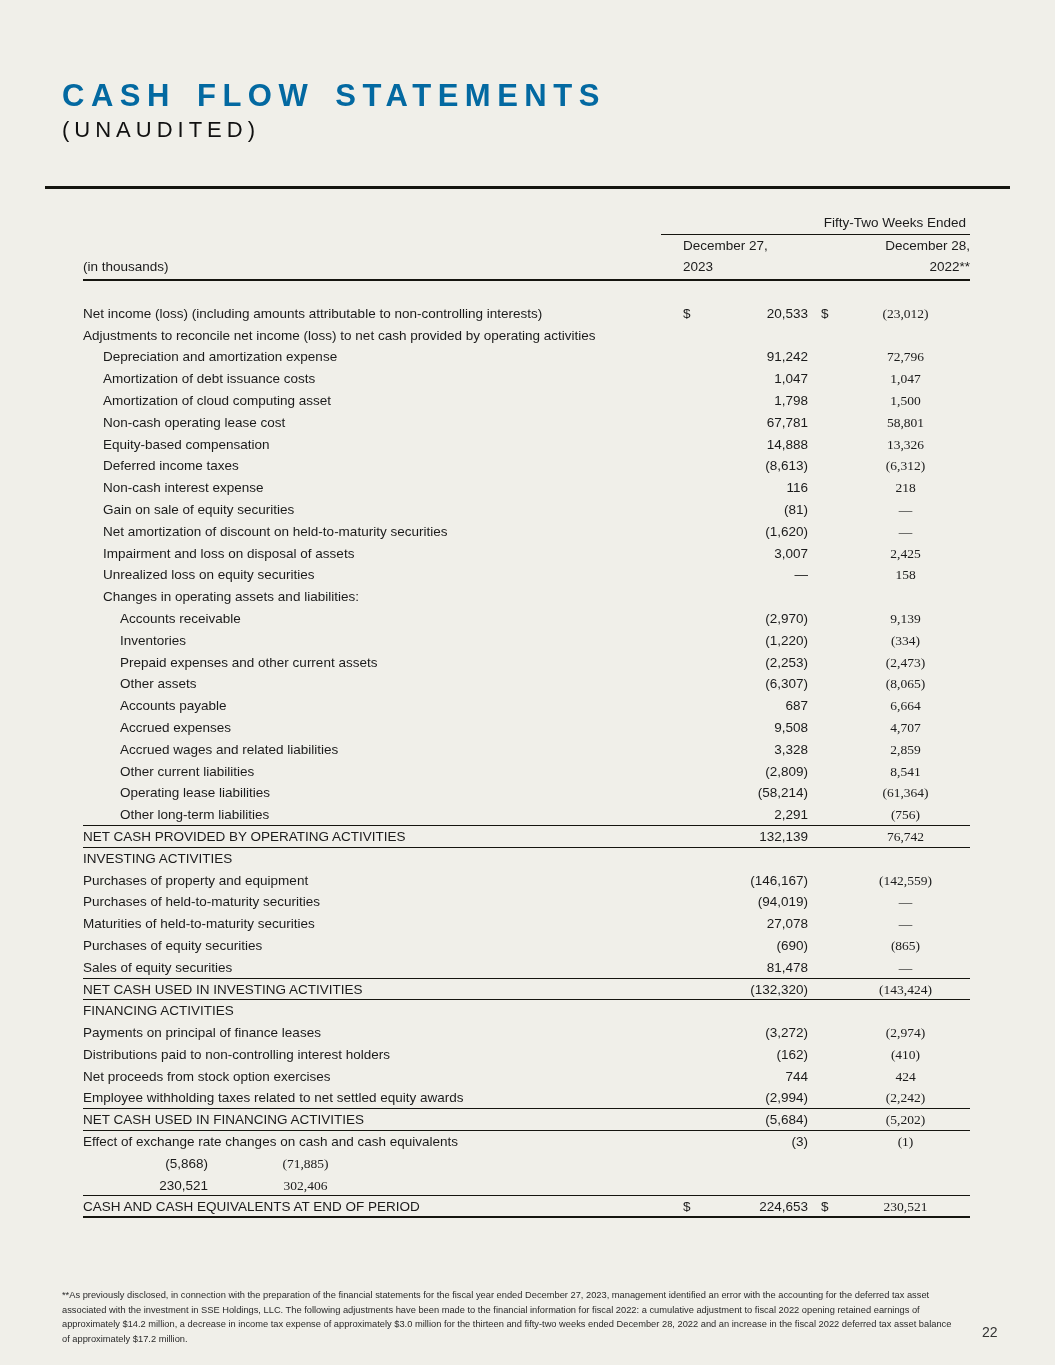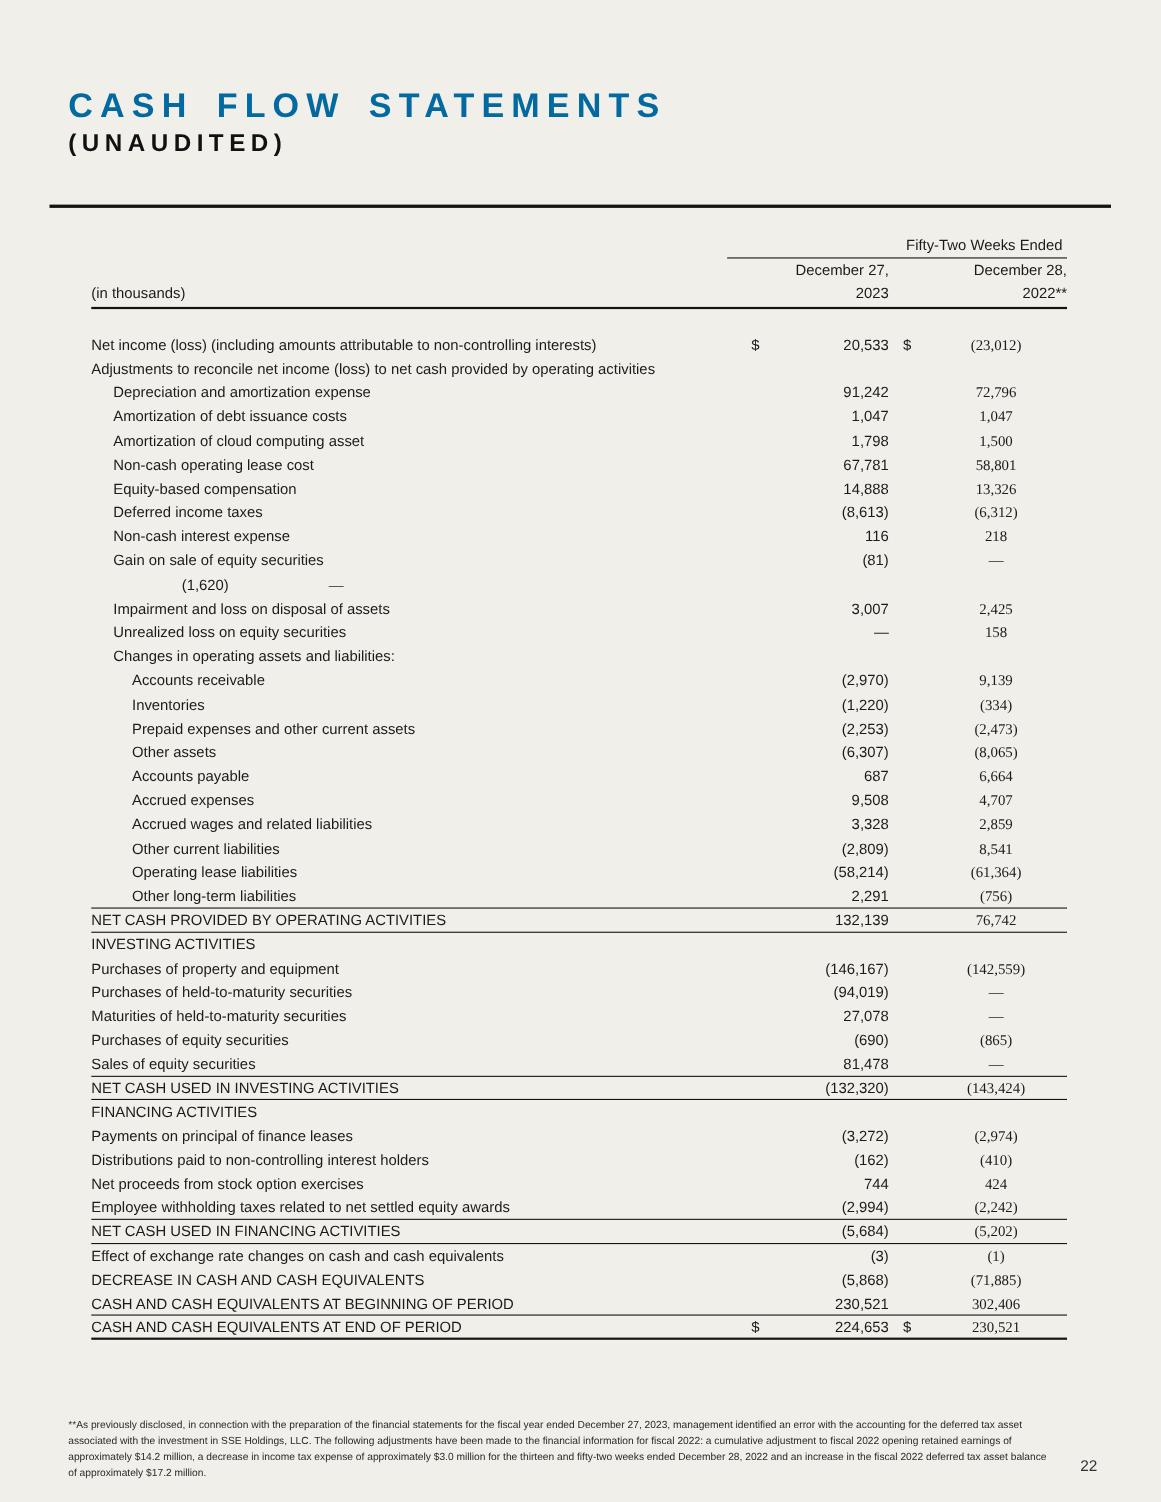--- a/index.html
+++ b/index.html
@@ -10,40 +10,40 @@
     color:#1b1b1b;
     -webkit-font-smoothing:antialiased;
     overflow:hidden;
   }
   .page-title{position:absolute;left:62px;top:78px;}
   .title-line1{
     font-size:31px;font-weight:700;letter-spacing:6.5px;word-spacing:6px;
     color:#0369a1;line-height:36px;
   }
   .title-line2{
-    font-size:22px;font-weight:700;letter-spacing:5px;
+    font-size:22px;font-weight:400;letter-spacing:5px;
     color:#111;line-height:28px;margin-top:2px;
   }
   .top-rule{position:absolute;left:45px;top:186px;width:965px;height:3px;background:#15150f;}
 
   .table-wrap{position:absolute;left:83px;top:214px;width:887px;font-size:13.5px;}
 
   .period-row{display:flex;}
   .period-spacer{flex:1;}
   .period-head{
     width:305px;text-align:right;padding:0 4px 2px 0;
     border-bottom:1.5px solid #15150f;line-height:18px;
   }
 
   .dates-row{
     display:flex;align-items:flex-end;
     border-bottom:2px solid #15150f;padding-bottom:2px;
   }
   .units-cell{flex:1;line-height:20px;}
-  .date-col1{width:125px;text-align:right;line-height:21px;}
+  .date-col1{width:125px;line-height:21px;}
   .date-col2{width:162px;text-align:right;line-height:21px;}
 
   .row{
     display:flex;height:21.8px;line-height:21.8px;
     box-sizing:border-box;white-space:nowrap;
   }
   .row .lbl{flex:1;overflow:hidden;}
   .row .d1{width:20px;text-align:left;}
   .row .v1{width:105px;text-align:right;}
   .row .d2{width:20px;text-align:left;margin-left:13px;}
@@ -158,20 +158,21 @@
         <span class="v2">218</span>
       </div>
       <div class="row ind1">
         <span class="lbl">Gain on sale of equity securities</span>
         <span class="d1"></span>
         <span class="v1">(81)</span>
         <span class="d2"></span>
         <span class="v2">—</span>
       </div>
       <div class="row ind1">
+        <span class="lbl">Net amortization of discount on held-to-maturity securities</span>
         <span class="d1"></span>
         <span class="v1">(1,620)</span>
         <span class="d2"></span>
         <span class="v2">—</span>
       </div>
       <div class="row ind1">
         <span class="lbl">Impairment and loss on disposal of assets</span>
         <span class="d1"></span>
         <span class="v1">3,007</span>
         <span class="d2"></span>
@@ -360,28 +361,26 @@
         <span class="v2">(5,202)</span>
       </div>
       <div class="row">
         <span class="lbl">Effect of exchange rate changes on cash and cash equivalents</span>
         <span class="d1"></span>
         <span class="v1">(3)</span>
         <span class="d2"></span>
         <span class="v2">(1)</span>
       </div>
       <div class="row total">
-        <span class="lbl">DECREASE IN CASH AND CASH EQUIVALENTS</span>
         <span class="d1"></span>
         <span class="v1">(5,868)</span>
         <span class="d2"></span>
         <span class="v2">(71,885)</span>
       </div>
       <div class="row rule-bottom total">
-        <span class="lbl">CASH AND CASH EQUIVALENTS AT BEGINNING OF PERIOD</span>
         <span class="d1"></span>
         <span class="v1">230,521</span>
         <span class="d2"></span>
         <span class="v2">302,406</span>
       </div>
       <div class="row rule-bottom-thick total">
         <span class="lbl">CASH AND CASH EQUIVALENTS AT END OF PERIOD</span>
         <span class="d1">$</span>
         <span class="v1">224,653</span>
         <span class="d2">$</span>

